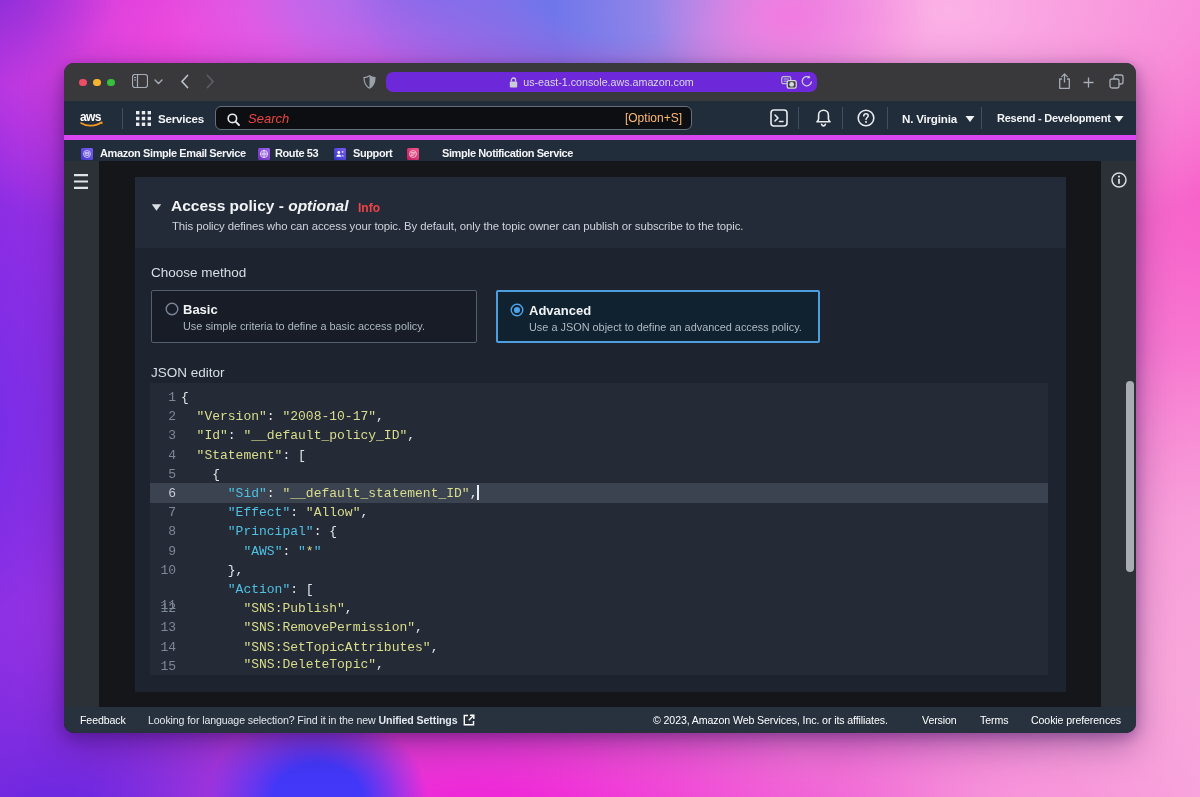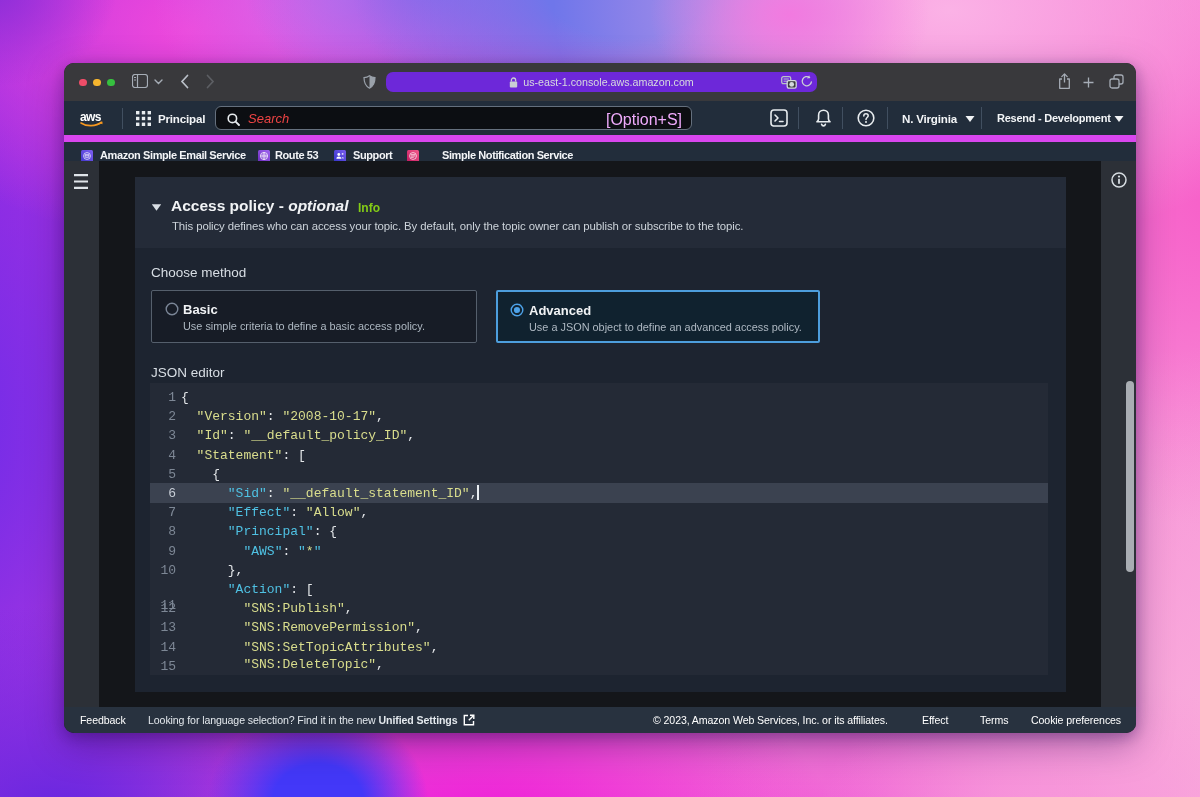--- a/index.html
+++ b/index.html
@@ -30,21 +30,21 @@
   border-radius:10px; overflow:hidden; background:#17191e;
   box-shadow:0 12px 36px rgba(40,5,80,.38), 0 4px 14px rgba(40,5,80,.3);
 }
 
 #titlebar { position:absolute; left:0; top:0; width:100%; height:38px; background:#39393c; }
 .dot { position:absolute; top:15.5px; width:7.5px; height:7.5px; border-radius:50%; }
 #addrbar { position:absolute; left:322px; top:9px; width:431px; height:20px; background:#6d28d9; border-radius:7px; }
 #url { position:absolute; left:0; right:0; top:0; height:20px; display:flex; align-items:center; justify-content:center; font-size:10.7px; color:#d8dbde; letter-spacing:0; }
 
 #nav { position:absolute; left:0; top:38px; width:100%; height:34px; background:#222d3b; }
-#favbar { position:absolute; left:0; top:72px; width:100%; height:26px; background:#222d3b; border-top:7px solid #d946ef; }
+#favbar { position:absolute; left:0; top:72px; width:100%; height:26px; background:#222d3b; border-top:5px solid #d946ef; }
 #content { position:absolute; left:0; top:98px; width:100%; height:546px; background:#14161a; }
 #footer { position:absolute; left:0; top:644px; width:100%; height:26px; background:#28323f; color:#fff; font-size:10.6px; white-space:nowrap; letter-spacing:-0.1px; }
 .sidestrip { position:absolute; top:0; height:100%; width:35px; background:#2c3037; }
 #panel { position:absolute; left:71px; top:16px; width:931px; height:515px; }
 #panhead { position:absolute; left:0; top:0; width:100%; height:71px; background:#242b38; }
 #panbody { position:absolute; left:0; top:71px; width:100%; height:444px; background:#1d2430; }
 .navdiv { position:absolute; width:1px; background:#414f60; }
 .navtxt { position:absolute; top:11px; font-size:11.6px; font-weight:bold; color:#f3f5f7; letter-spacing:-0.2px; white-space:nowrap; }
 .caret { position:absolute; top:14px; width:10px; height:8px; }
 #searchbox { position:absolute; left:151px; top:5px; width:477px; height:24px; background:#0c0e12; border:1px solid #65707e; border-radius:6px; }
@@ -139,28 +139,28 @@
           <rect x="5.8" y="0" width="3.4" height="3.4"></rect>
           <rect x="11.6" y="0" width="3.4" height="3.4"></rect>
         <rect x="0" y="5.8" width="3.4" height="3.4"></rect>
           <rect x="5.8" y="5.8" width="3.4" height="3.4"></rect>
           <rect x="11.6" y="5.8" width="3.4" height="3.4"></rect>
         <rect x="0" y="11.6" width="3.4" height="3.4"></rect>
           <rect x="5.8" y="11.6" width="3.4" height="3.4"></rect>
           <rect x="11.6" y="11.6" width="3.4" height="3.4"></rect>
       </g>
     </svg>
-    <span class="navtxt" style="left:94px;">Principal</span>
+    <span class="navtxt" style="left:94px;">Services</span>
     <div id="searchbox">
       <svg style="position:absolute;left:11px;top:5.5px;" width="13" height="13" viewBox="0 0 13 13">
         <circle cx="5.4" cy="5.4" r="4.2" fill="none" stroke="#e8ecef" stroke-width="1.6"></circle>
         <line x1="8.6" y1="8.6" x2="12" y2="12" stroke="#e8ecef" stroke-width="1.8" stroke-linecap="round"></line>
       </svg>
       <span style="position:absolute;left:32px;top:4px;font-size:13px;font-style:italic;color:#ef4444;">Search</span>
-      <span style="position:absolute;right:9px;top:4px;font-size:16px;color:#f0abfc;">[Option+S]</span>
+      <span style="position:absolute;right:9px;top:4px;font-size:12px;color:#fdba74;">[Option+S]</span>
     </div>
     <svg style="position:absolute;left:706px;top:8px;" width="18" height="18" viewBox="0 0 18 18">
       <rect x="1" y="1" width="16" height="16" rx="3" fill="none" stroke="#e8ecef" stroke-width="1.6"></rect>
       <path d="M5 6 L8 9 L5 12" fill="none" stroke="#e8ecef" stroke-width="1.6" stroke-linecap="round" stroke-linejoin="round"></path>
       <line x1="9.5" y1="12.5" x2="13" y2="12.5" stroke="#e8ecef" stroke-width="1.6" stroke-linecap="round"></line>
     </svg>
     <div class="navdiv" style="left:734px; top:6px; height:22px;"></div>
     <svg style="position:absolute;left:750px;top:7px;" width="19" height="20" viewBox="0 0 19 20">
       <path d="M9.5 2.2 C6.6 2.2 4.6 4.3 4.6 7.2 L4.6 10.8 C4.6 12 4 13 2.9 13.8 L16.1 13.8 C15 13 14.4 12 14.4 10.8 L14.4 7.2 C14.4 4.3 12.4 2.2 9.5 2.2 Z" fill="none" stroke="#e8ecef" stroke-width="1.6" stroke-linejoin="round"></path>
       <path d="M7.6 16.2 C7.9 17.3 8.6 17.9 9.5 17.9 C10.4 17.9 11.1 17.3 11.4 16.2" fill="none" stroke="#e8ecef" stroke-width="1.6" stroke-linecap="round"></path>
@@ -248,21 +248,21 @@
         <circle cx="8" cy="4.6" r="1.1" fill="#d5dbe0"></circle>
         <rect x="7.1" y="6.8" width="1.8" height="5" fill="#d5dbe0"></rect>
       </svg>
     </div>
     <div id="panel">
       <div id="panhead">
         <svg style="position:absolute;left:16px;top:26px;" width="11" height="9" viewBox="0 0 11 9">
             <path d="M0.8 1.2 H10.2 L5.5 7.8 Z" fill="#d8dee4"></path>
           </svg>
         <span style="position:absolute;left:36px;top:20px;font-size:15.5px;font-weight:bold;color:#f1f3f5;">Access policy - <i>optional</i></span>
-        <span style="position:absolute;left:223px;top:24px;font-size:12px;font-weight:bold;color:#84cc16;">Info</span>
+        <span style="position:absolute;left:223px;top:24px;font-size:12px;font-weight:bold;color:#ef4444;">Info</span>
         <span style="position:absolute;left:37px;top:43px;font-size:11.4px;color:#ccd3da;letter-spacing:-0.1px;">This policy defines who can access your topic. By default, only the topic owner can publish or subscribe to the topic.</span>
       </div>
       <div id="panbody">
         <span style="position:absolute;left:16px;top:17px;font-size:13.5px;color:#d8dee4;">Choose method</span>
         <div class="tile" style="left:16px; width:326px; border:1px solid #555f6c; background:#171c26;">
           <svg class="radio" viewBox="0 0 14 14">
               <circle cx="7" cy="7" r="5.8" fill="none" stroke="#7b8697" stroke-width="1.4"></circle>
             </svg>
           <span class="tiletitle">Basic</span>
           <span class="tiledesc">Use simple criteria to define a basic access policy.</span>
@@ -314,18 +314,18 @@
   </div>
   <div id="footer">
     <span style="position:absolute;left:16px;top:6.5px;">Feedback</span>
     <span style="position:absolute;left:84px;top:6.5px;color:#e3e8ed;">Looking for language selection? Find it in the new <b>Unified Settings</b></span>
     <svg style="position:absolute;left:399px;top:7px;" width="12" height="12" viewBox="0 0 12 12">
       <path d="M10.5 7 V10.7 H1.3 V1.5 H5" fill="none" stroke="#fff" stroke-width="1.4"></path>
       <path d="M7 1.2 H10.8 V5" fill="none" stroke="#fff" stroke-width="1.4"></path>
       <line x1="10.3" y1="1.7" x2="5.8" y2="6.2" stroke="#fff" stroke-width="1.4"></line>
     </svg>
     <span style="position:absolute;left:589px;top:6.5px;">© 2023, Amazon Web Services, Inc. or its affiliates.</span>
-    <span style="position:absolute;left:858px;top:6.5px;">Effect</span>
+    <span style="position:absolute;left:858px;top:6.5px;">Version</span>
     <span style="position:absolute;left:916px;top:6.5px;">Terms</span>
     <span style="position:absolute;left:967px;top:6.5px;">Cookie preferences</span>
   </div>
   <div id="scrollthumb"></div>
 </div>
 
 </body></html>

